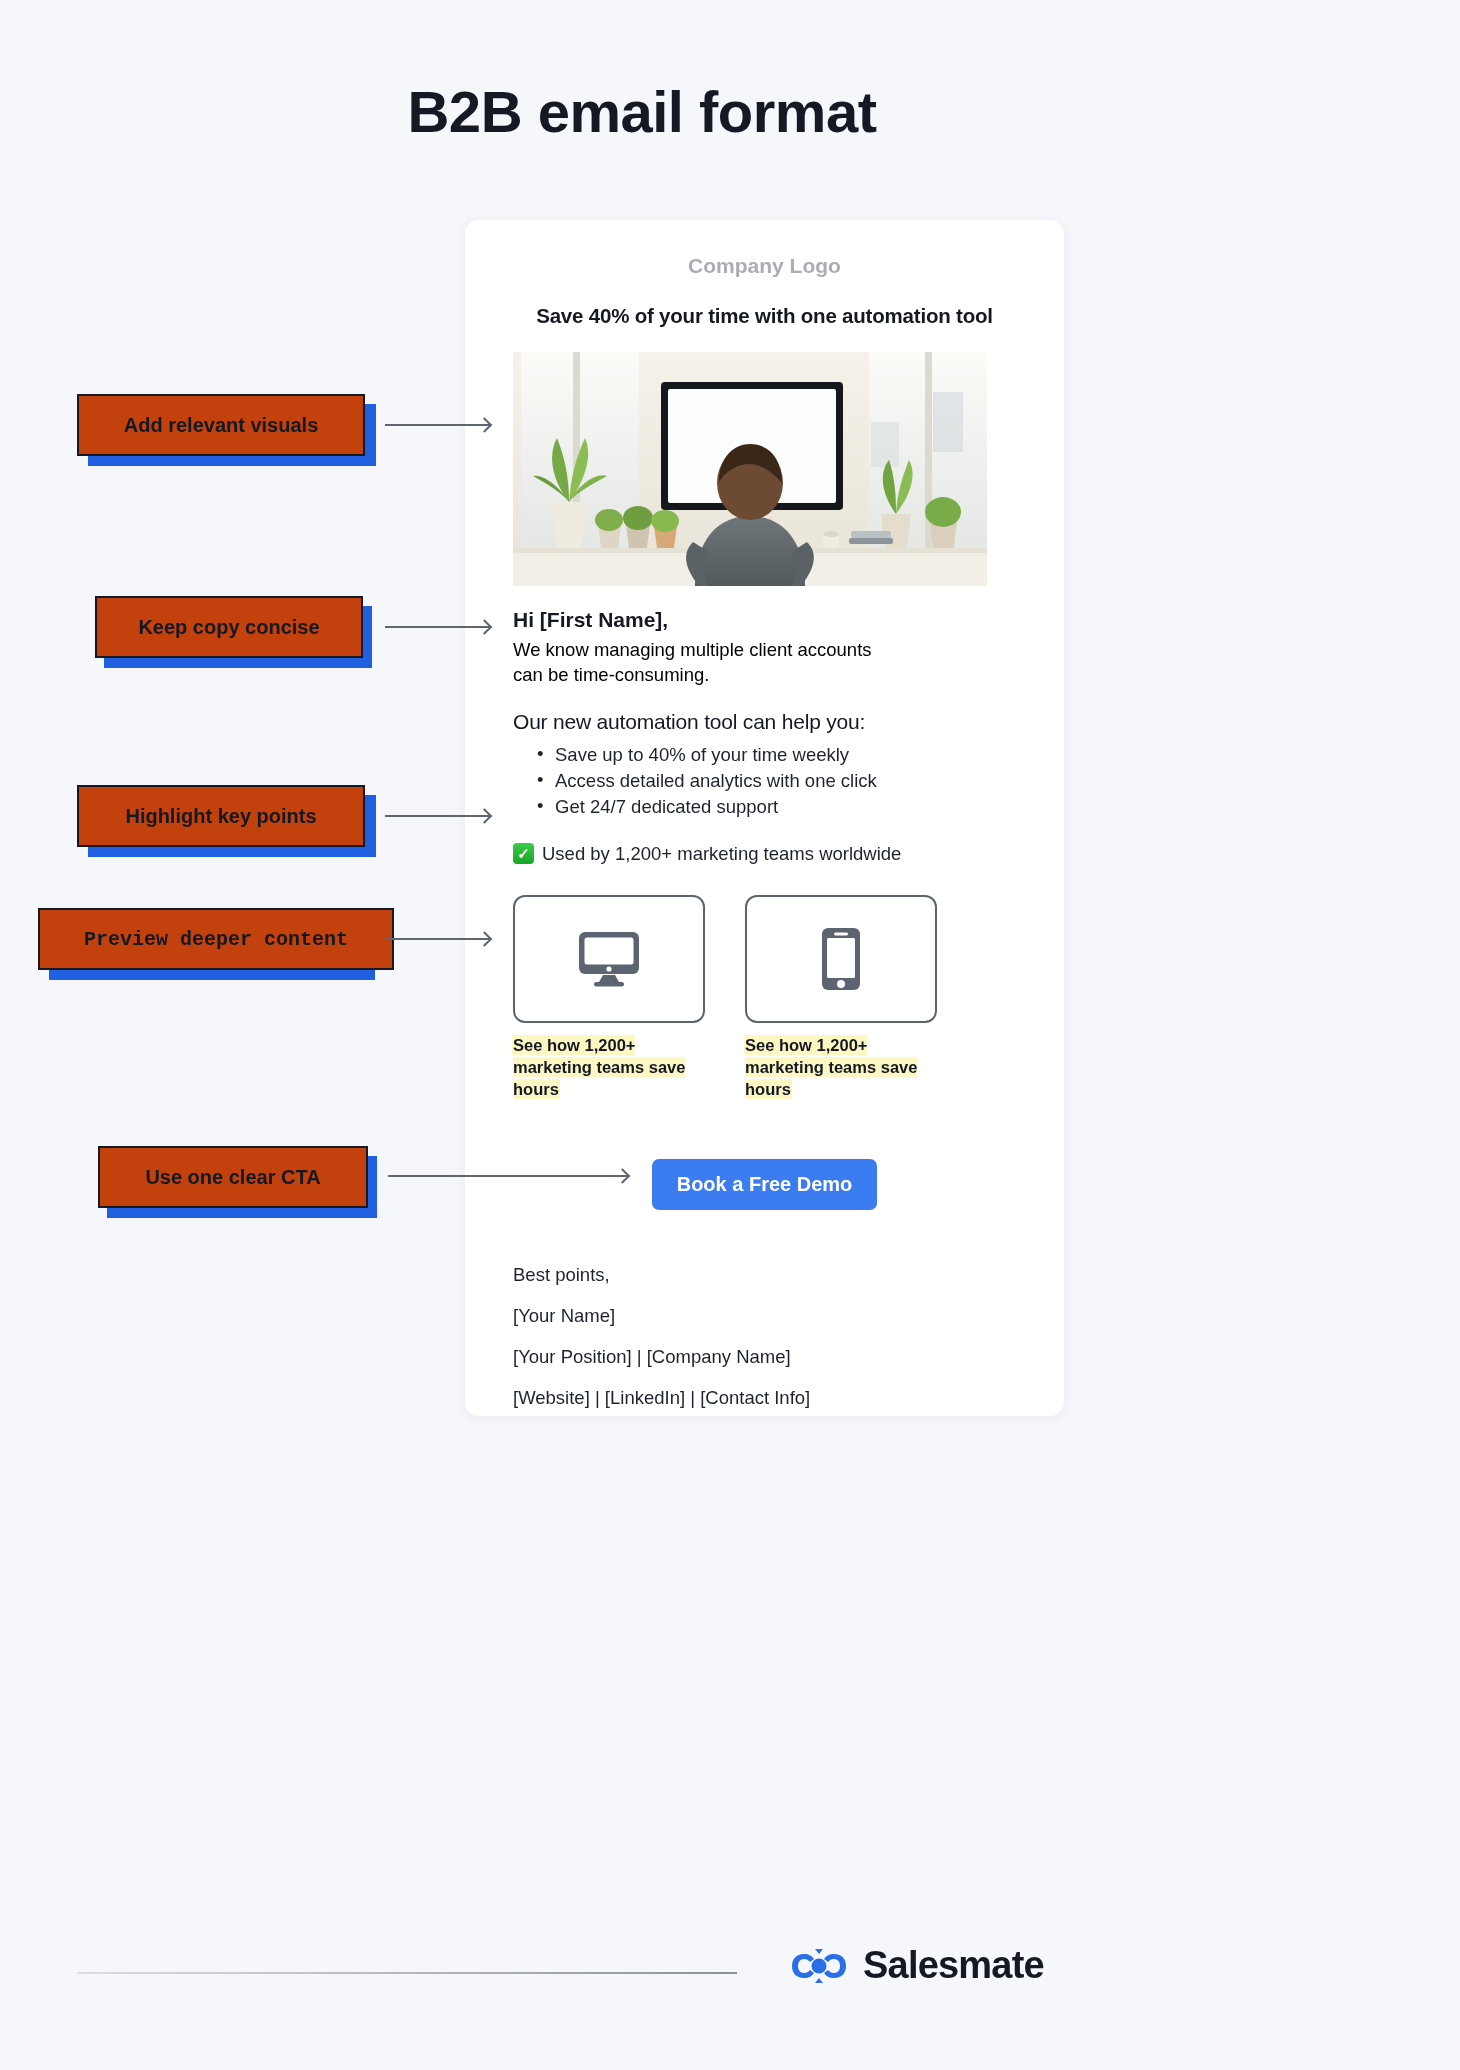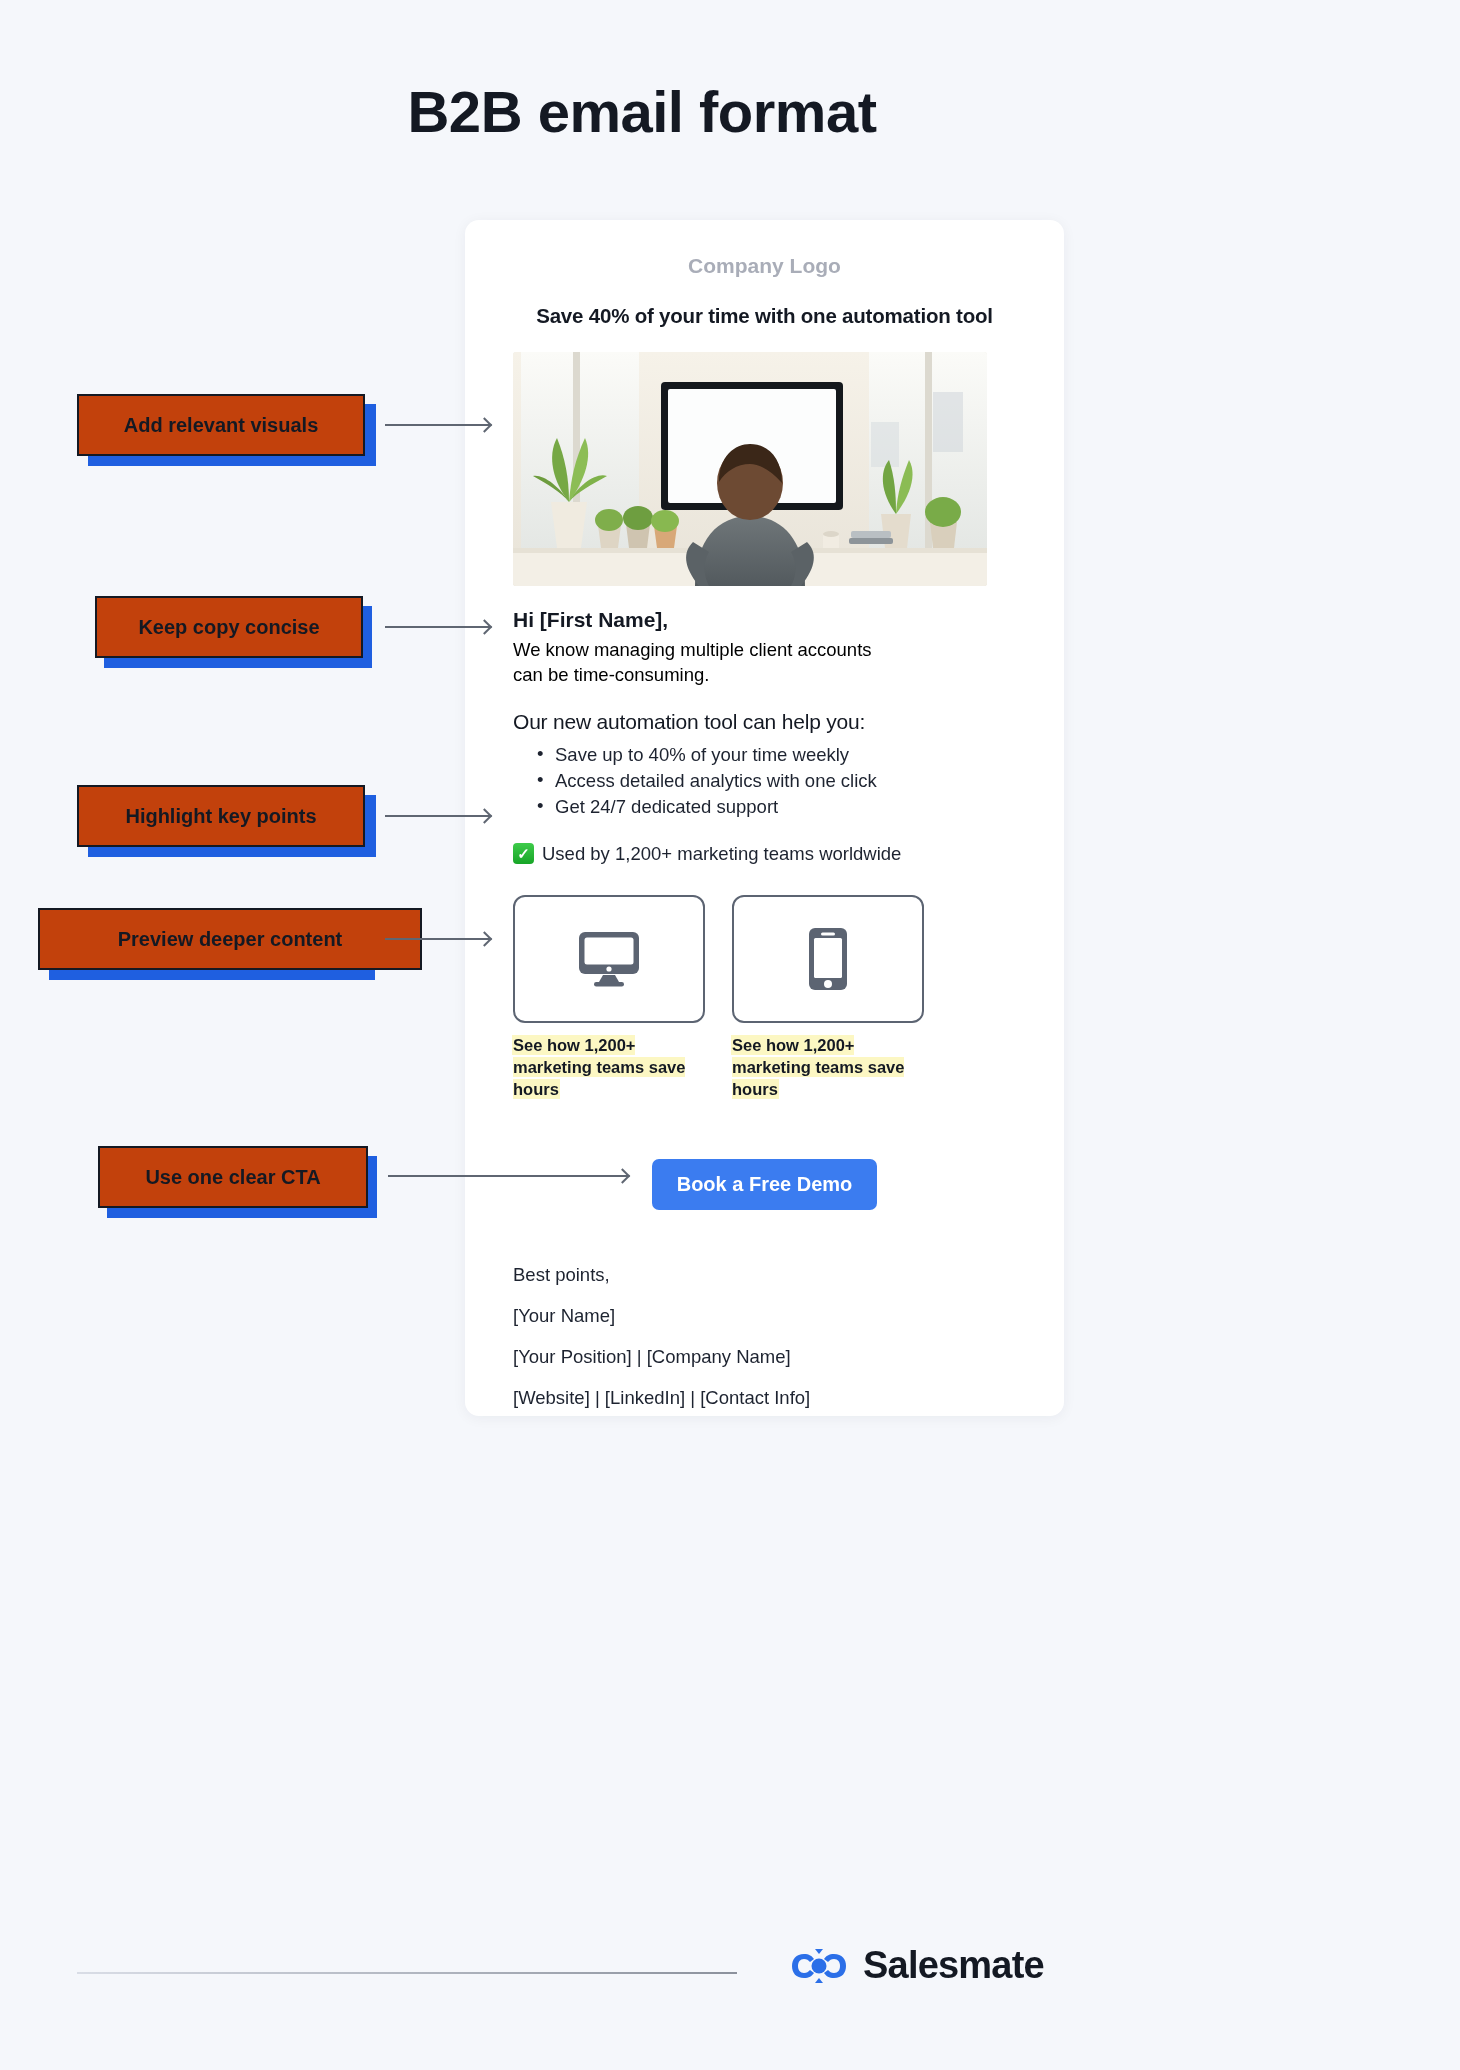--- a/index.html
+++ b/index.html
@@ -110,21 +110,21 @@
     display: inline-flex;
     align-items: center; justify-content: center;
     color: #fff; font-size: 15px; font-weight: 700;
     line-height: 1;
   }
 
   
   .devices {
     margin-top: 30px;
     display: flex;
-    gap: 27px;
+    gap: 40px;
   }
   .device-col { width: 192px; }
   .device-box {
     width: 192px; height: 128px;
     border: 2.5px solid #5c6472;
     border-radius: 12px;
     display: flex; align-items: center; justify-content: center;
   }
   .device-caption {
     margin-top: 12px;
@@ -364,21 +364,21 @@
 <div class="anno-shadow" style="left:88px; top:795px; width:288px;"></div>
 <div class="anno" style="left:77px; top:785px; width:288px;">
   <span>Highlight key points</span>
 </div>
 <div class="arrow" style="left:385px; top:810px; width:105px; height:12px;">
   <span class="line"></span>
   <span class="head"></span>
 </div>
 
 <div class="anno-shadow" style="left:49px; top:918px; width:326px;"></div>
-<div class="anno" style="left:38px; top:908px; width:384px;">
+<div class="anno" style="left:38px; top:908px; width:356px;font-family:Liberation Mono, monospace;">
   <span>Preview deeper content</span>
 </div>
 <div class="arrow" style="left:385px; top:933px; width:105px; height:12px;">
   <span class="line"></span>
   <span class="head"></span>
 </div>
 
 <div class="anno-shadow" style="left:107px; top:1156px; width:270px;"></div>
 <div class="anno" style="left:98px; top:1146px; width:270px;">
   <span>Use one clear CTA</span>

